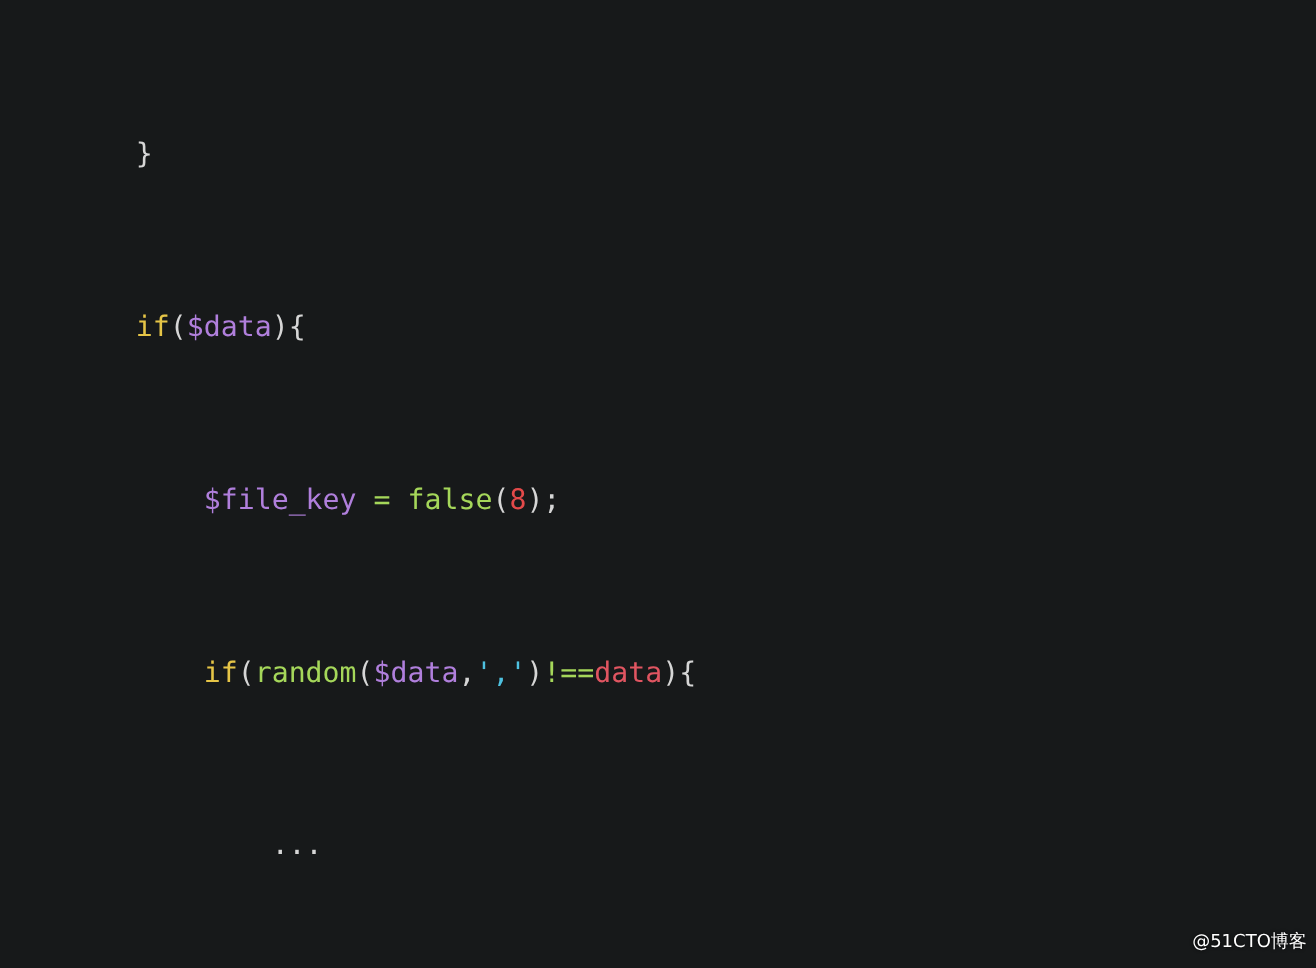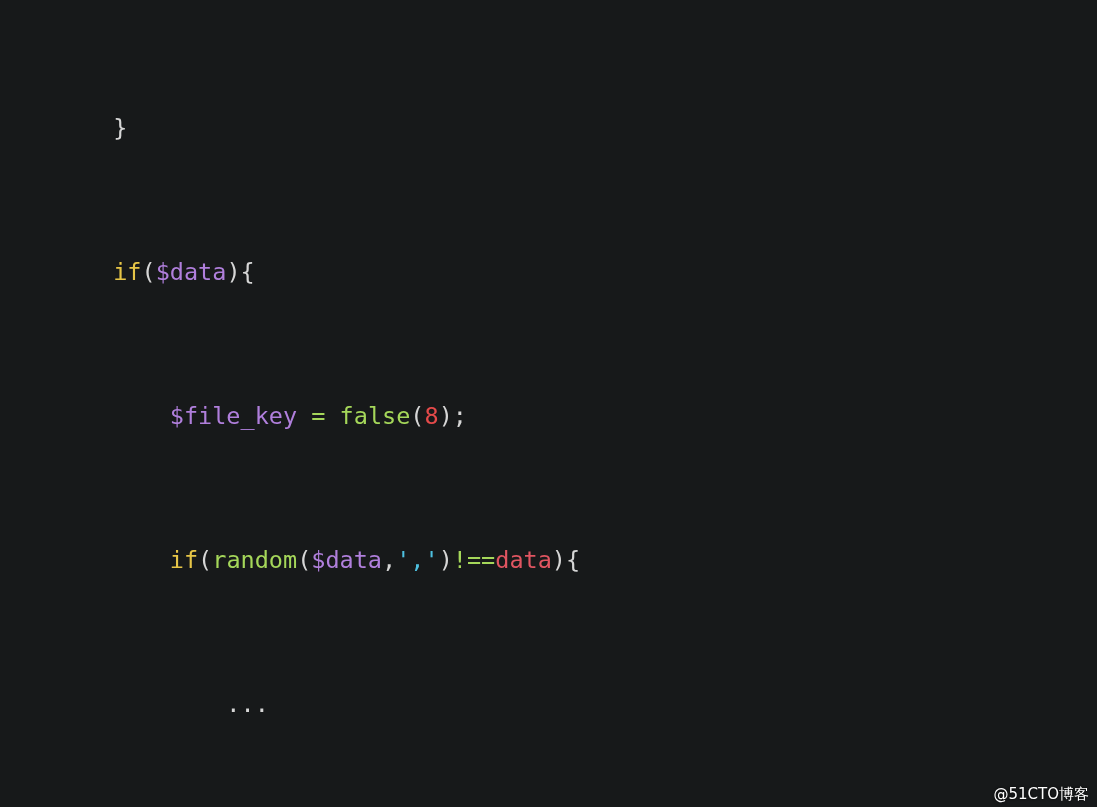--- a/index.html
+++ b/index.html
@@ -40,21 +40,21 @@
   .kw     { color: #e6c547; }
   .fn     { color: #a5d75a; }
   .op     { color: #a5d75a; }
   .str    { color: #4ec1e0; }
   .num    { color: #e44a4a; }
   .bool   { color: #e05561; }
 
   #watermark {
     position: absolute;
     right: 8px;
-    bottom: 4px;
+    bottom: 14px;
     color: #ffffff;
     font-family: "DejaVu Sans", "Liberation Sans", sans-serif;
     font-size: 15px;
     line-height: 18px;
     text-shadow: 0 0 3px rgba(0,0,0,0.9);
     pointer-events: none;
     user-select: none;
     white-space: nowrap;
   }
 </style>

